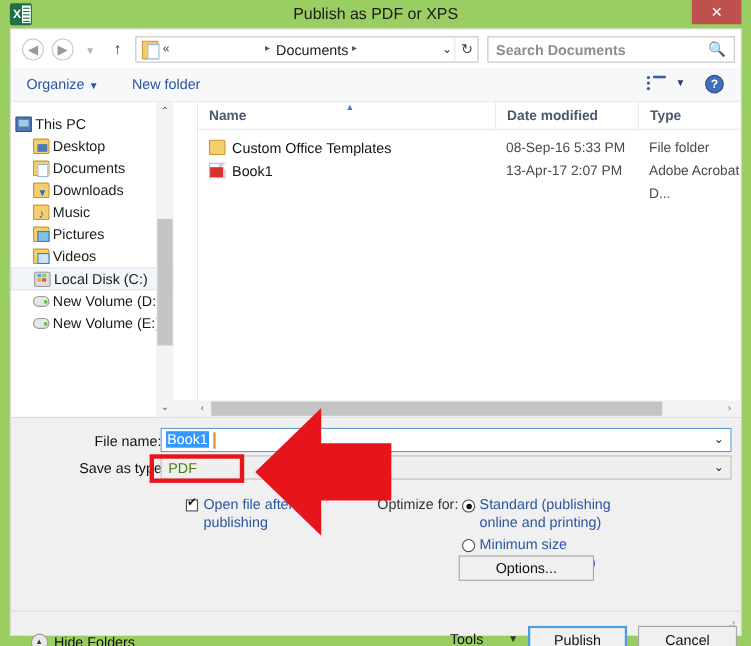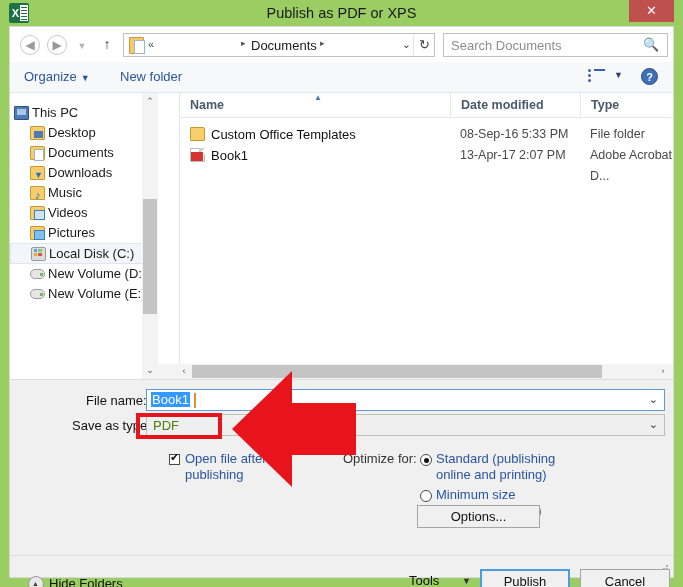--- a/index.html
+++ b/index.html
@@ -109,21 +109,21 @@
   #addr-divider {
     position: absolute; right: 20px; top: 1px; width: 1px; height: 20px;
     background: #e2e2e2;
   }
   #addr-refresh {
     position: absolute; right: 4px; top: 3px; font-size: 13px; color: #444;
     cursor: pointer;
   }
   #searchbox {
     position: absolute; left: 433px; top: 6px; width: 225px; height: 24px;
-    background: #fff; border: 1px solid #c2c2c2;
+    background: #fff; border: 1px solid #c2c2c2; font-weight: bold;
   }
   #search-ph {
     position: absolute; left: 7px; top: 4px; font-size: 13px; color: #8d8d8d;
   }
   #search-icon {
     position: absolute; right: 7px; top: 3px; font-size: 13px; color: #5a5a5a;
   }
 
   
   #cmdbar {
@@ -490,26 +490,26 @@
         </div>
         <div class="tree-item lvl1">
           <span class="tree-ico ico-folder down"></span>
           <span>Downloads</span>
         </div>
         <div class="tree-item lvl1">
           <span class="tree-ico ico-folder music"></span>
           <span>Music</span>
         </div>
         <div class="tree-item lvl1">
+          <span class="tree-ico ico-folder pics"></span>
+          <span>Pictures</span>
+        </div>
+        <div class="tree-item lvl1">
           <span class="tree-ico ico-folder vids"></span>
           <span>Videos</span>
-        </div>
-        <div class="tree-item lvl1">
-          <span class="tree-ico ico-folder pics"></span>
-          <span>Pictures</span>
         </div>
         <div class="tree-item lvl1 sel">
           <span class="tree-ico ico-disk sys"></span>
           <span>Local Disk (C:)</span>
         </div>
         <div class="tree-item lvl1">
           <span class="tree-ico ico-drive"></span>
           <span>New Volume (D:)</span>
         </div>
         <div class="tree-item lvl1">

